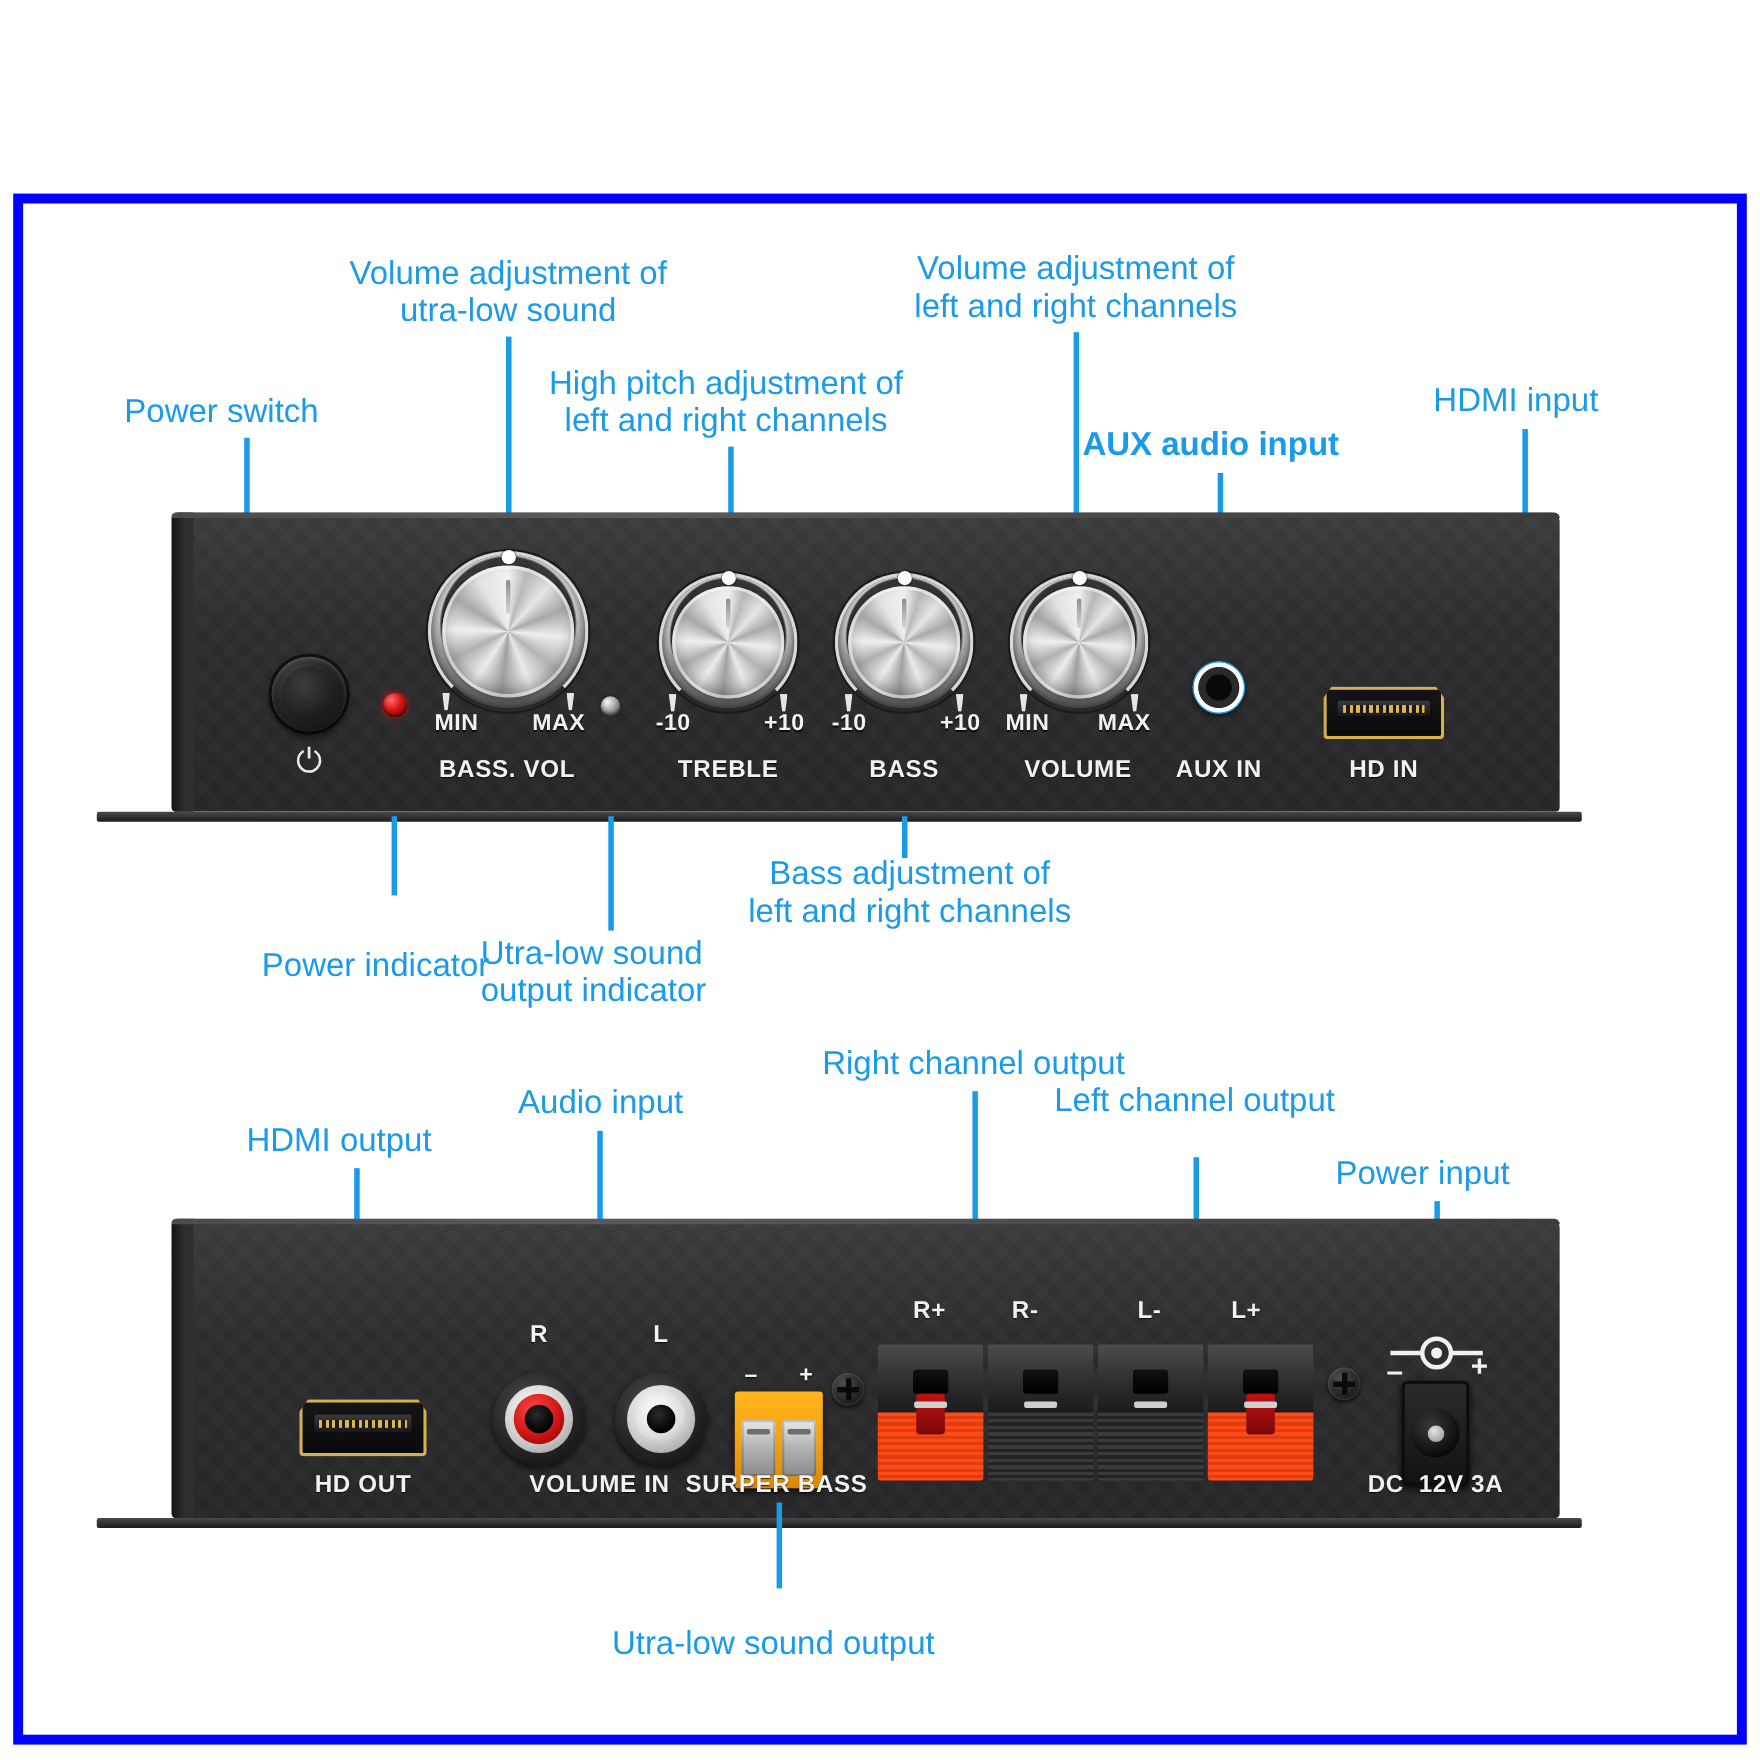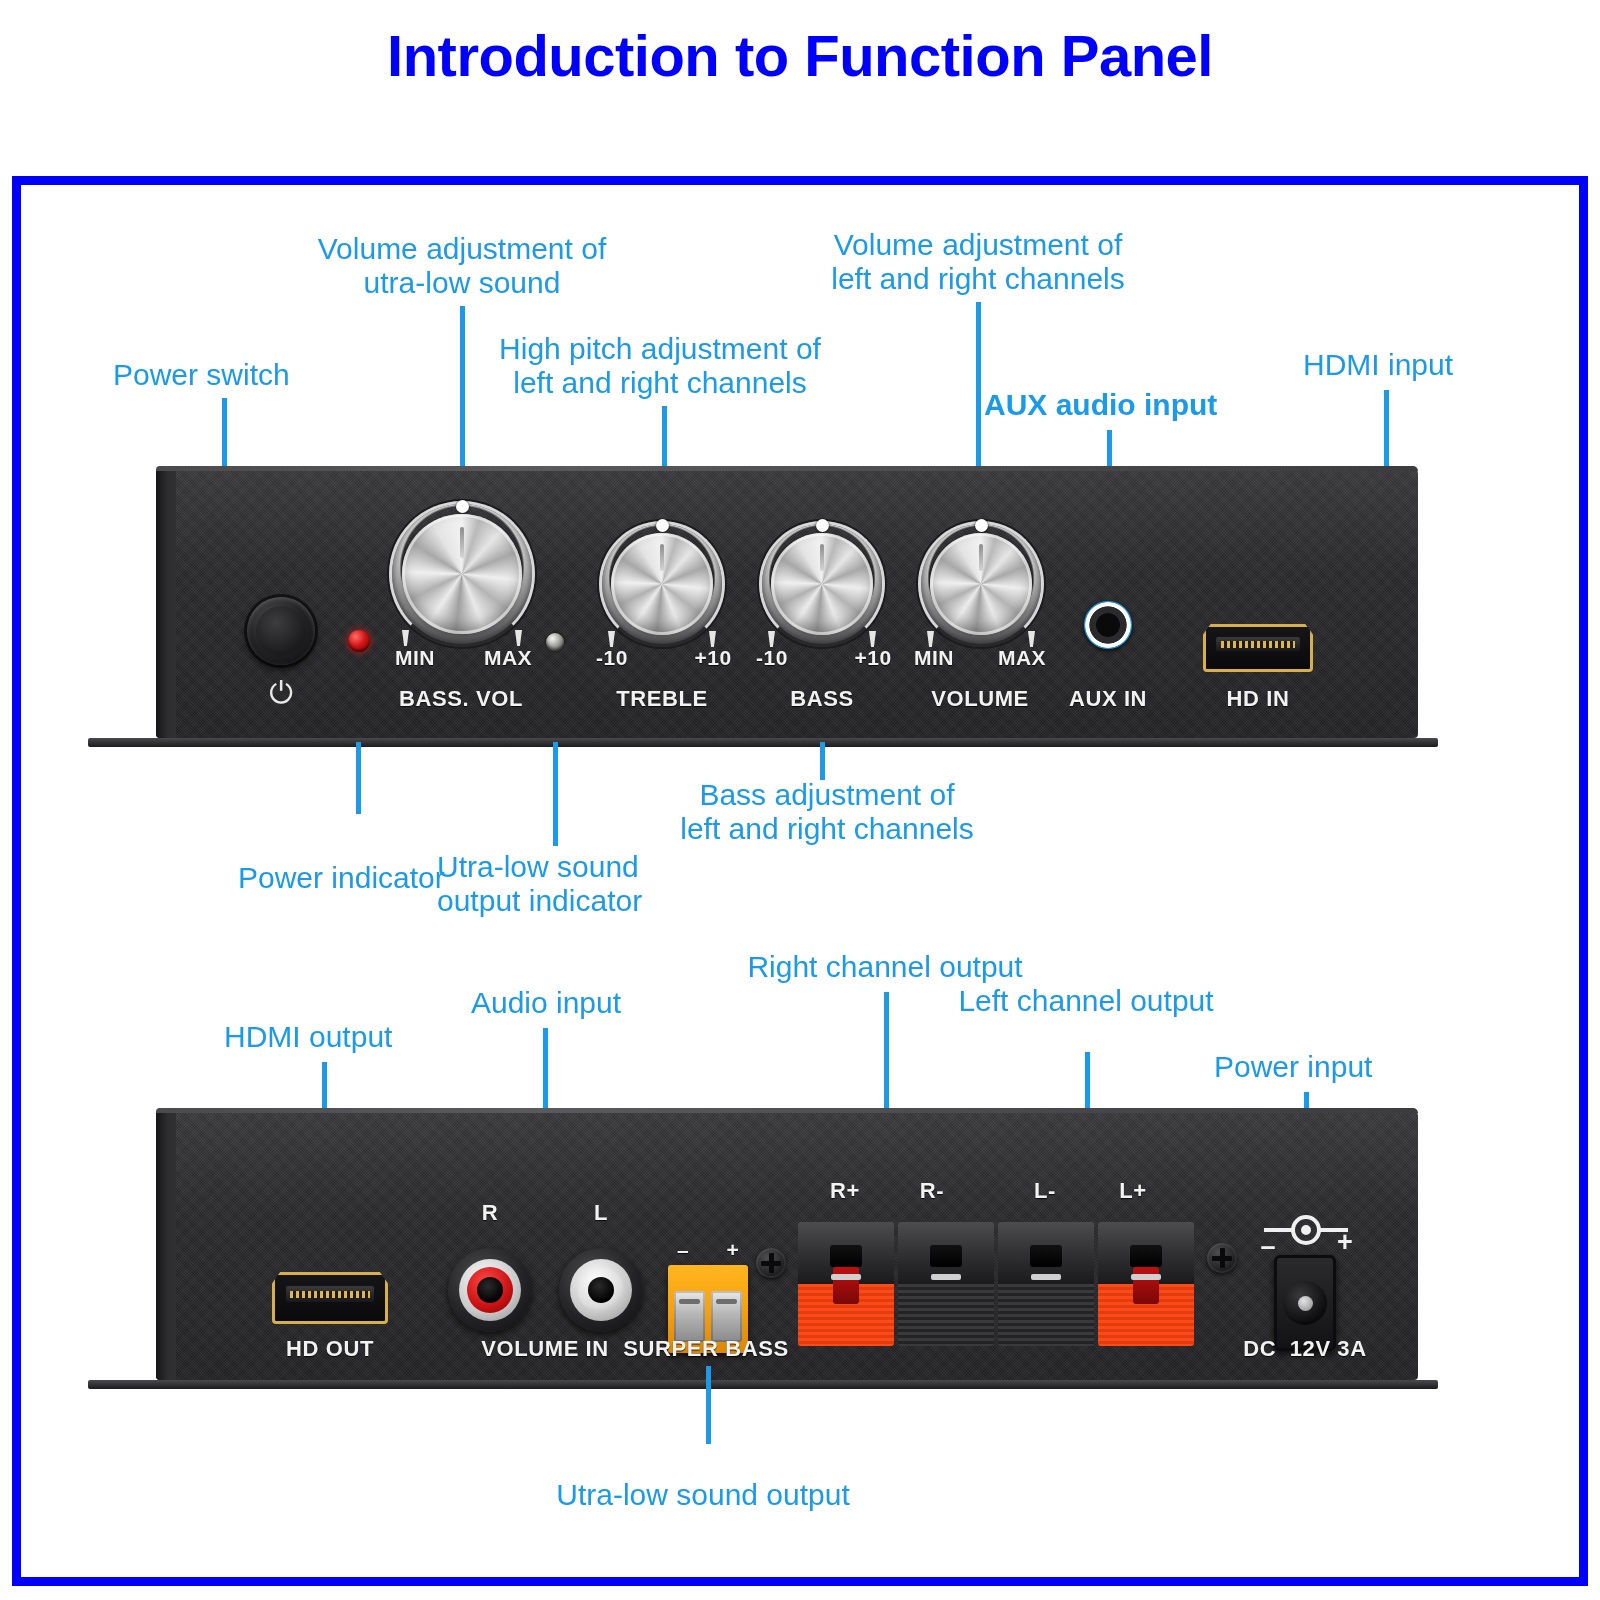--- a/index.html
+++ b/index.html
@@ -213,21 +213,20 @@
     width:15px; height:15px; margin:-7px 0 0 -7px; border-radius:50%;
     background:radial-gradient(circle at 38% 32%,#e4e4e4,#8a8a8a); }
   .dc-sym { position:absolute; color:#f0f0f0; font-size:27px; line-height:1; font-weight:bold;
     transform:translateX(-50%); }
 </style>
 </head>
 <body>
 
 <div id="root">
 
-  <div class="title">Introduction to Function Panel</div>
 
   <div class="frame"></div>
 
   <div class="lbl" style="left:113px; top:358px;">Power switch</div>
   <div class="vline" style="left:222px; top:398px; height:240px;"></div>
   <div class="hline" style="left:222px; top:633px; width:62px;"></div>
 
   <div class="lbl ctr" style="left:462px; top:232px;">Volume adjustment of
 utra-low sound</div>
   <div class="vline" style="left:460px; top:306px; height:208px;"></div>

